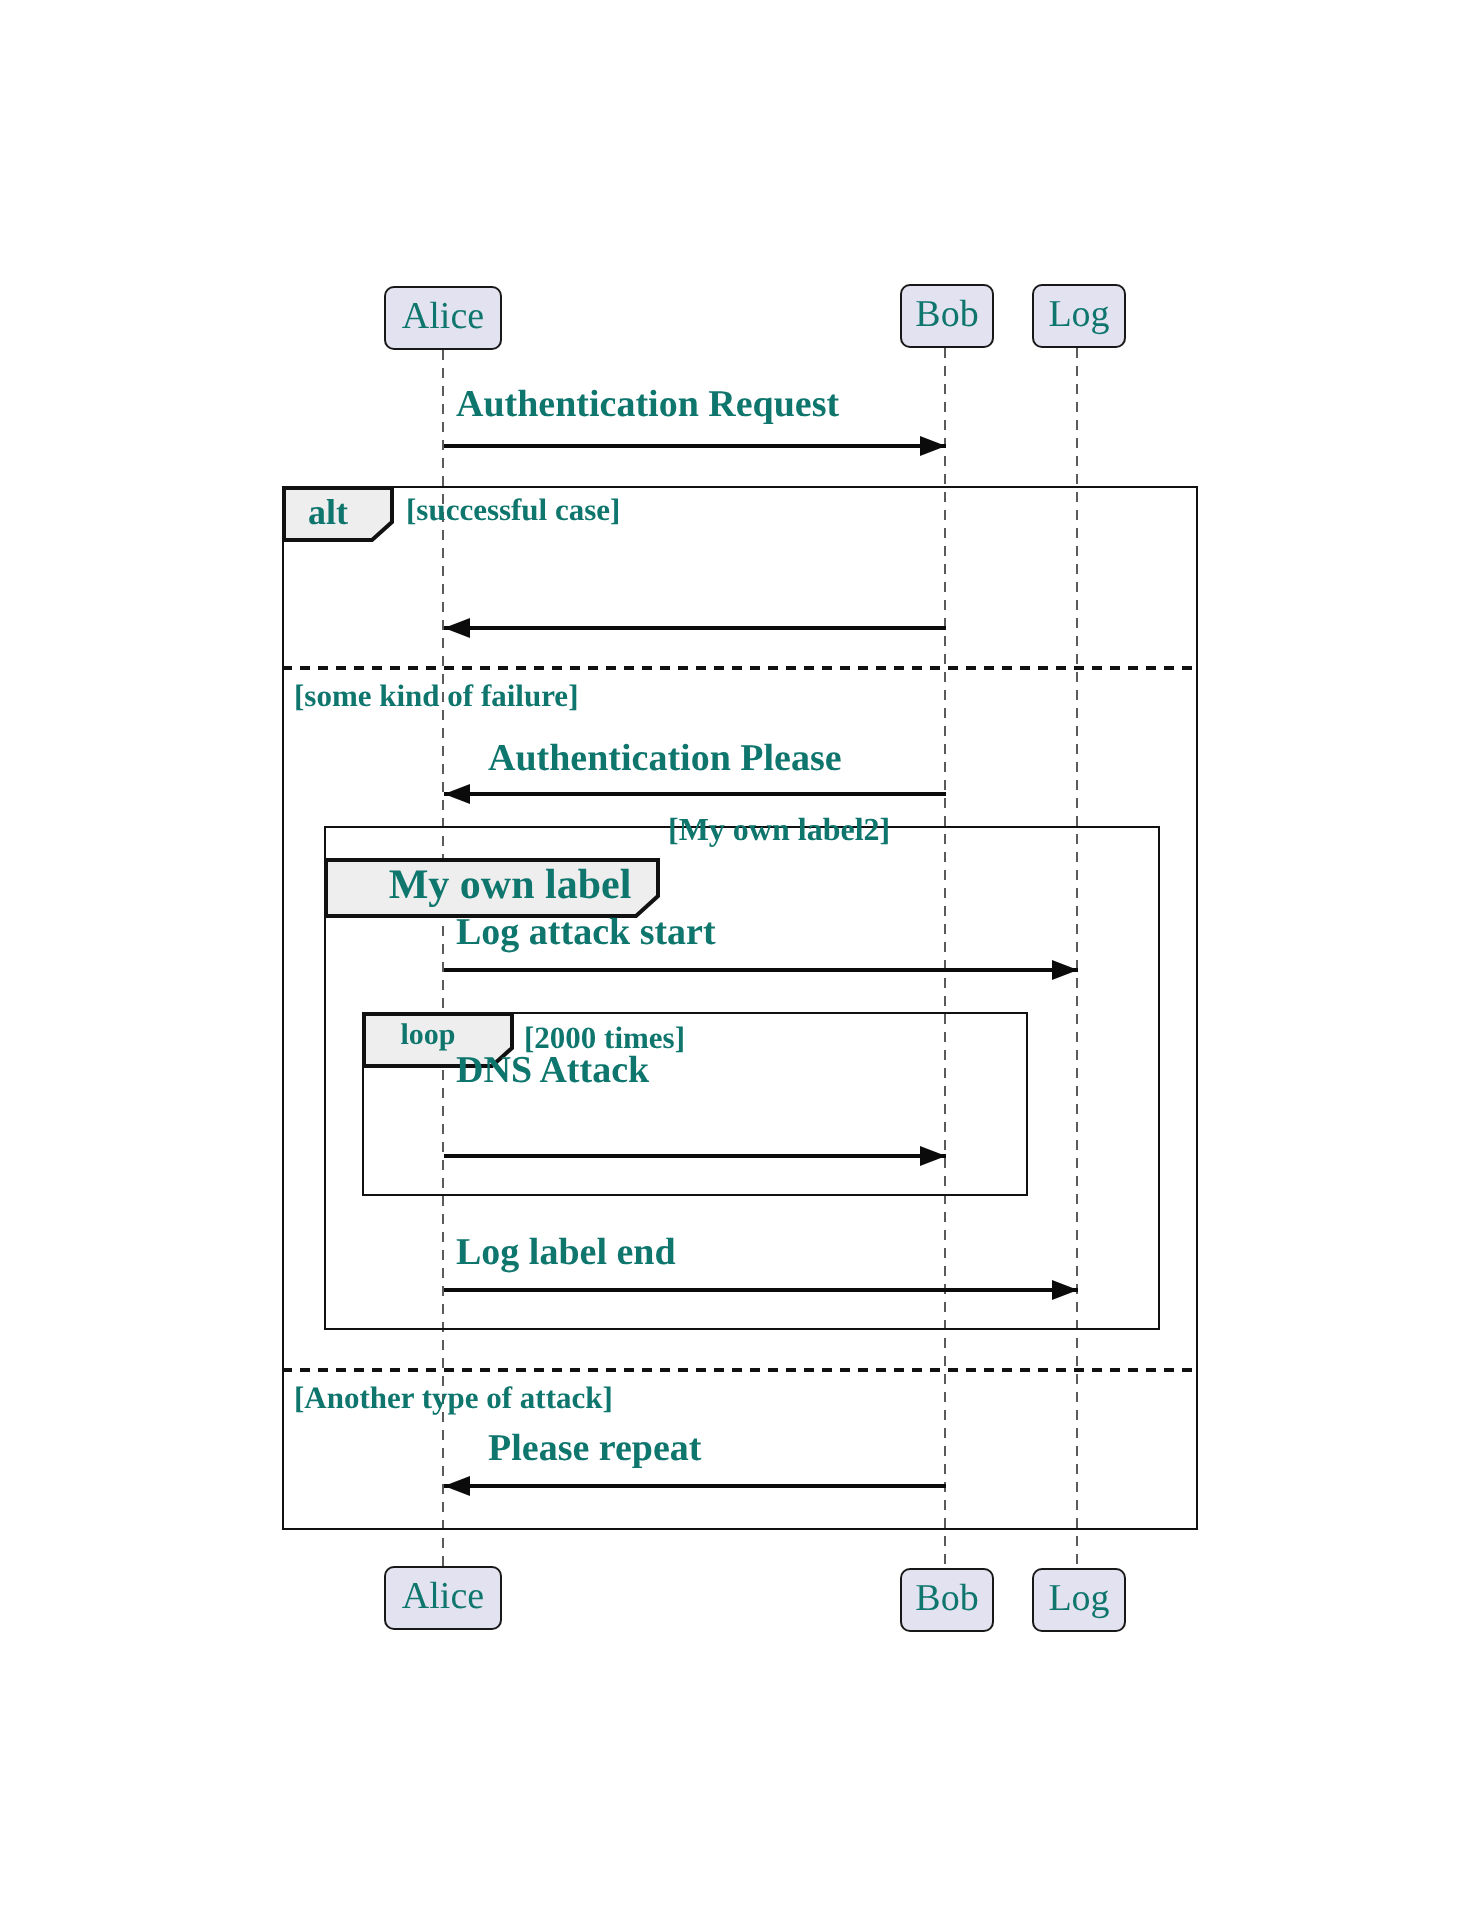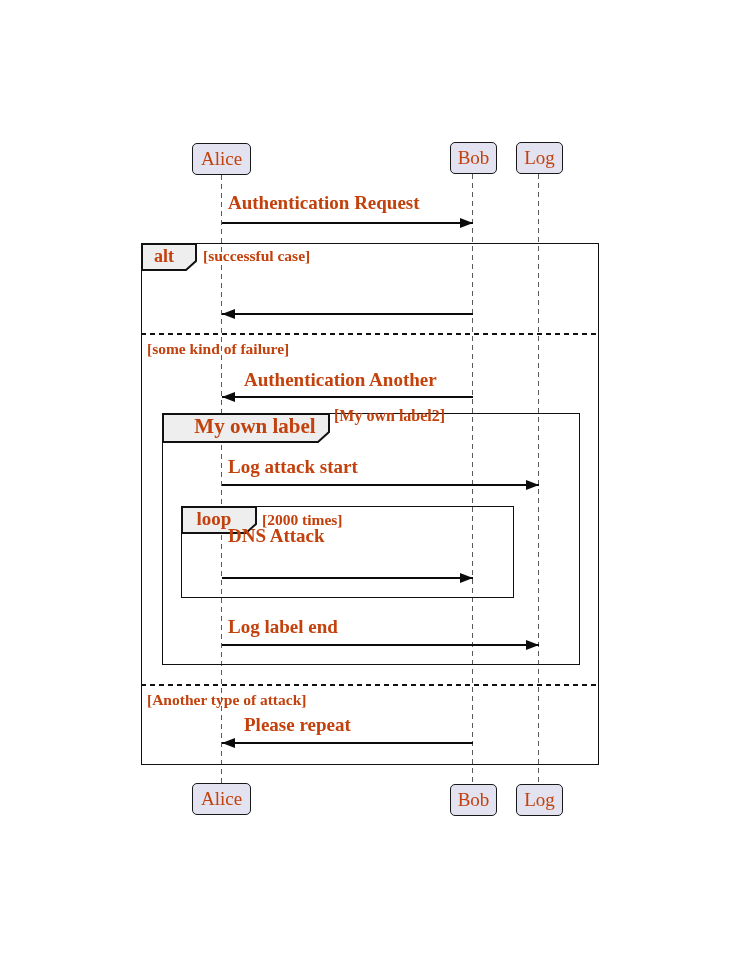--- a/index.html
+++ b/index.html
@@ -2,21 +2,21 @@
 <html><head>
 <meta charset="utf-8">
 <style>
   html, body { margin: 0; padding: 0; background: #ffffff; }
   .canvas {
     position: relative;
     width: 742px;
     height: 960px;
     background: #ffffff;
     font-family: "Liberation Serif", "DejaVu Serif", serif;
-    color: #c2410c;
+    color: #0f766e;
     overflow: hidden;
   }
   
   .lifeline {
     position: absolute;
     width: 1.4px;
     background: repeating-linear-gradient(to bottom, #5a5a5a 0px, #5a5a5a 5px, transparent 5px, transparent 9px);
   }
   
   .actor {
@@ -121,45 +121,45 @@
   </div>
   <div class="guard" style="left:203px; top:247px">[successful case]</div>
 
   <div class="divider" style="left:141px; top:333px; width:458px"></div>
   <div class="guard" style="left:147px; top:340px">[some kind of failure]</div>
 
   <div class="divider" style="left:141px; top:684px; width:458px"></div>
   <div class="guard" style="left:147px; top:691px">[Another type of attack]</div>
 
   <div class="frame" style="left:162px; top:413px; width:418px; height:252px"></div>
-  <div class="tab" style="left:162px; top:413px; width:196px; height:30px">
+  <div class="tab" style="left:162px; top:429px; width:196px; height:30px">
     <svg width="168" height="30" viewBox="0 0 168 30">
       <polygon points="1,1 167,1 167,19 156,29 1,29" fill="#EEEEEE" stroke="#111111" stroke-width="2"></polygon>
     </svg>
     <span class="tab-label" style="font-size:21px">My own label</span>
   </div>
   <div class="guard" style="left:334px; top:407px; font-size:16px">[My own label2]</div>
 
   <div class="frame" style="left:181px; top:506px; width:333px; height:92px"></div>
   <div class="tab" style="left:181px; top:506px; width:76px; height:28px">
     <svg width="76" height="28" viewBox="0 0 76 28">
       <polygon points="1,1 75,1 75,18 65,27 1,27" fill="#EEEEEE" stroke="#111111" stroke-width="2"></polygon>
     </svg>
-    <span class="tab-label" style="font-size:19px">loop</span>
+    <span class="tab-label" style="font-size:15px">loop</span>
   </div>
   <div class="guard" style="left:262px; top:511px">[2000 times]</div>
 
   <div class="msg-label" style="left:228px; top:193px">Authentication Request</div>
   <div class="msg-line" style="left:222px; top:222px; width:251px"></div>
   <div class="head-right" style="left:460px; top:218px"></div>
 
   <div class="msg-line" style="left:222px; top:313px; width:251px"></div>
   <div class="head-left" style="left:222px; top:309px"></div>
 
-  <div class="msg-label" style="left:244px; top:370px">Authentication Another</div>
+  <div class="msg-label" style="left:244px; top:370px">Authentication Please</div>
   <div class="msg-line" style="left:222px; top:396px; width:251px"></div>
   <div class="head-left" style="left:222px; top:392px"></div>
 
   <div class="msg-label" style="left:228px; top:457px">Log attack start</div>
   <div class="msg-line" style="left:222px; top:484px; width:317px"></div>
   <div class="head-right" style="left:526px; top:480px"></div>
 
   <div class="msg-label" style="left:228px; top:526px">DNS Attack</div>
   <div class="msg-line" style="left:222px; top:577px; width:251px"></div>
   <div class="head-right" style="left:460px; top:573px"></div>

